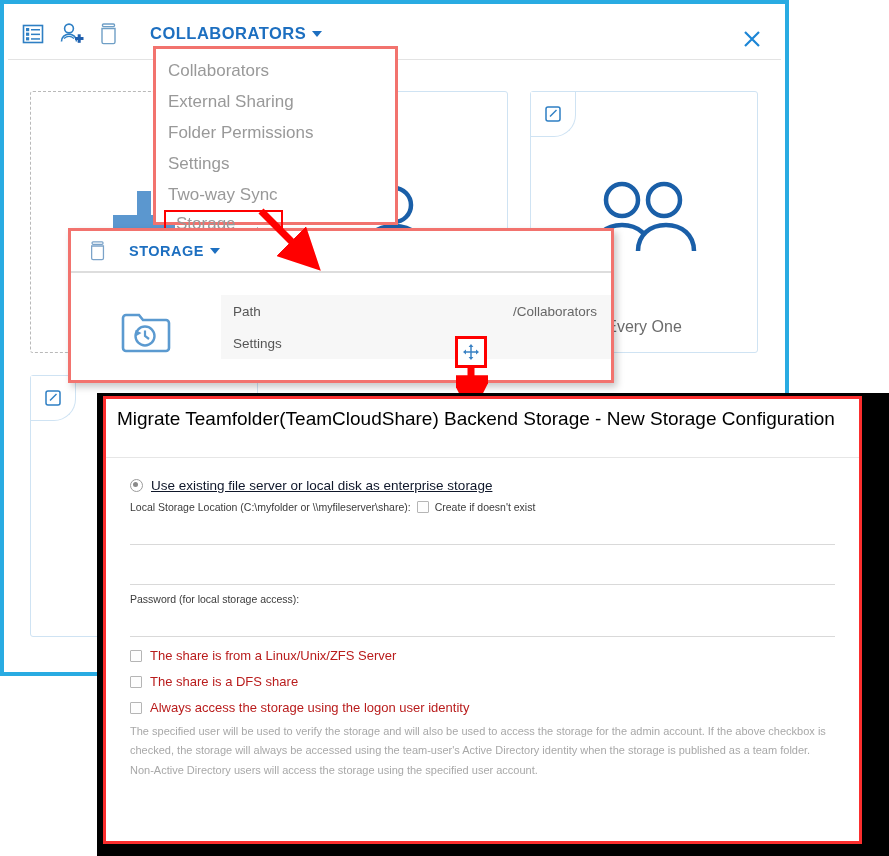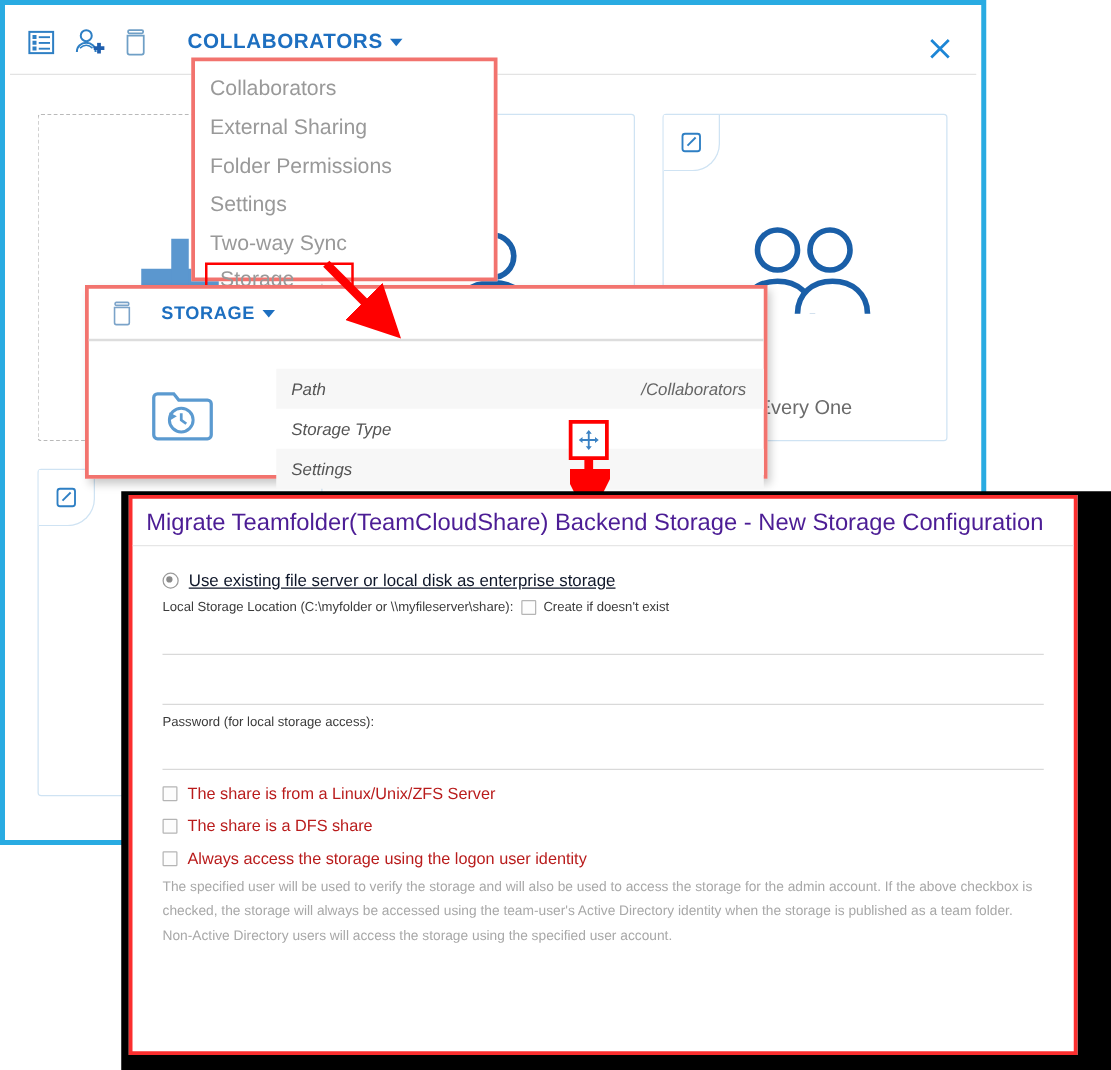--- a/index.html
+++ b/index.html
@@ -53,21 +53,21 @@
 
   
   #storage-panel{position:absolute;left:68px;top:228px;width:546px;height:155px;
                  background:#fff;border:3px solid #f2736e;box-sizing:border-box;
                  z-index:40;box-shadow:3px 4px 7px rgba(0,0,0,.22);}
   #storage-head{height:42px;border-bottom:2px solid #ddd;display:flex;
                 align-items:center;padding:0 12px;box-sizing:border-box;}
   #storage-title{margin-left:16px;color:#1d6fc0;font-size:14.5px;
                  font-weight:bold;letter-spacing:.5px;cursor:pointer;
                  display:flex;align-items:center;gap:6px;}
-  #storage-body{display:flex;padding:22px 0 0 0;font-style:italic;}
+  #storage-body{display:flex;padding:22px 0 0 0;}
   #storage-icon-wrap{width:150px;display:flex;justify-content:center;
                      align-items:flex-start;padding-top:14px;}
   #storage-table{flex:1;margin-right:0;}
   .st-row{display:flex;justify-content:space-between;align-items:center;
           height:32px;padding:0 14px 0 12px;font-size:13.5px;color:#555;
           box-sizing:border-box;}
   .st-row.odd{background:#f7f7f7;}
   .st-val{color:#666;}
 
   
@@ -77,21 +77,21 @@
 
   
   .arrow-svg{position:absolute;z-index:46;pointer-events:none;}
 
   
   #dialog-backdrop{position:absolute;left:97px;top:393px;width:792px;height:463px;
                    background:#000;z-index:50;}
   #migrate-dialog{position:absolute;left:103px;top:396px;width:759px;height:448px;
                   background:#fff;border:3px solid #fb2e2e;box-sizing:border-box;
                   z-index:55;overflow:hidden;}
-  #dialog-title{font-size:19px;color:#4c1d95;padding:9px 0 6px 11px;
+  #dialog-title{font-size:19px;color:#000000;padding:9px 0 27px 11px;
                 border-bottom:1px solid #e6e6e6;white-space:nowrap;}
   #dialog-body{padding:14px 24px 0 24px;}
 
   .radio-line{display:flex;align-items:center;gap:8px;margin:6px 0 0 0;}
   .radio{width:11px;height:11px;border:1px solid #9b9b9b;border-radius:50%;
          background:#fff;display:inline-block;position:relative;flex:none;}
   .radio.on::after{content:"";position:absolute;left:2px;top:2px;width:5px;
                    height:5px;border-radius:50%;background:#8a8a8a;}
   .radio-label{font-size:13.5px;color:#0f172a;text-decoration:underline;}
 
@@ -242,24 +242,20 @@
         <circle cx="25" cy="27" r="9.5" fill="none" stroke="#5b9ad0" stroke-width="2.4"></circle>
         <path d="M25 21.5V27l4 3" fill="none" stroke="#5b9ad0" stroke-width="2.2"></path>
         <path d="M15.5 21 L15.5 27.5 L21.5 24 z" fill="#5b9ad0"></path>
       </svg>
     </div>
     <div id="storage-table">
       <div class="st-row odd">
         <span>Path</span>
         <span class="st-val">/Collaborators</span>
       </div>
-      <div class="st-row">
-        <span>Storage Type</span>
-        <span class="st-val"></span>
-      </div>
       <div class="st-row odd">
         <span>Settings</span>
         <span class="st-val"></span>
       </div>
     </div>
   </div>
 </div>
 
 <div id="migrate-box">
   <svg width="18" height="18" viewBox="0 0 18 18">

